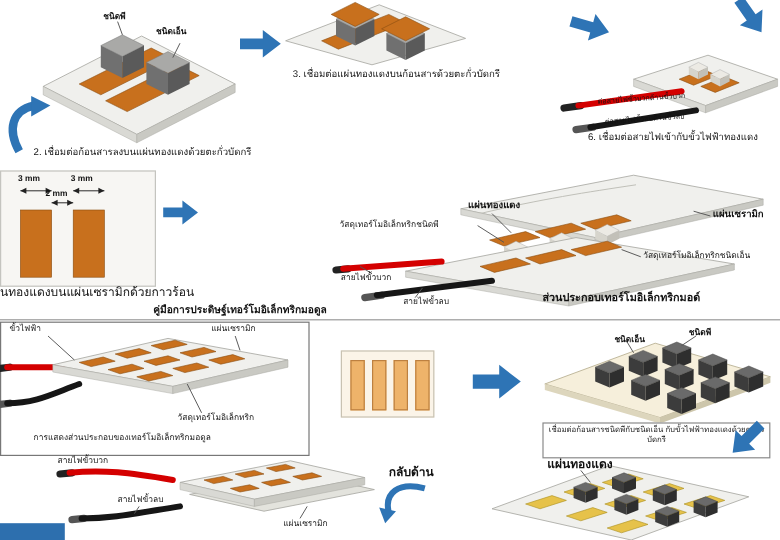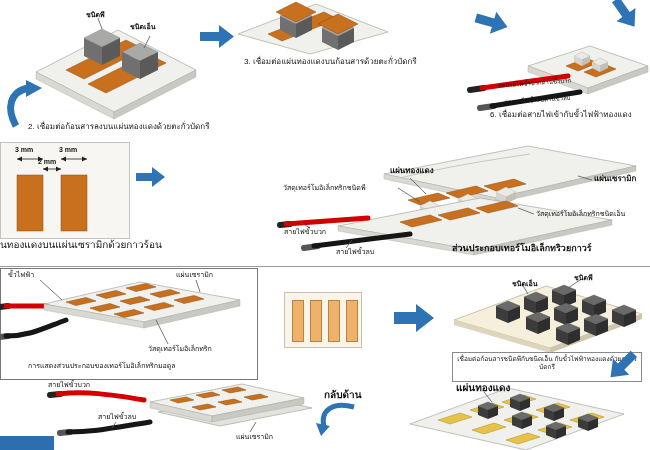--- a/index.html
+++ b/index.html
@@ -202,22 +202,23 @@
     <line class="lead" x1="254" y1="80" x2="238" y2="74"></line>
     <line class="lead" x1="30" y1="94" x2="20" y2="88"></line>
     <line class="lead" x1="66" y1="114" x2="72" y2="106"></line>
   </svg>
   <div class="lbl f7" style="left:283px;top:184px;">วัสดุเทอร์โมอิเล็กทริกชนิดพี</div>
   <div class="lbl f8 b" style="left:390px;top:166px;">แผ่นทองแดง</div>
   <div class="lbl f8 b" style="left:594px;top:174px;">แผ่นเซรามิก</div>
   <div class="lbl f7" style="left:536px;top:210px;">วัสดุเทอร์โมอิเล็กทริกชนิดเอ็น</div>
   <div class="lbl f7" style="left:284px;top:228px;">สายไฟขั้วบวก</div>
   <div class="lbl f7" style="left:336px;top:248px;">สายไฟขั้วลบ</div>
-  <div class="lbl f9 b" style="left:452px;top:243px;">ส่วนประกอบเทอร์โมอิเล็กทริวยกาวร์</div>
-
+  <div class="lbl f9 b" style="left:452px;top:243px;">ส่วนประกอบเทอร์โมอิเล็กทริกมอด์</div>
+
+  <div class="lbl f85 b" style="left:20px;top:254px;width:360px;text-align:center;">คู่มือการประดิษฐ์เทอร์โมอิเล็กทริกมอดูล</div>
   <div class="divider"></div>
 
   <div class="box" style="left:0px;top:268px;width:256px;height:110px;border-color:#777;"></div>
   <svg class="abs" style="left:0px;top:268px;" width="256" height="110" viewBox="0 0 256 110">
     <path class="tipD" d="M0,39 L8,38"></path>
     <path class="wireR" d="M6,38 L52,38"></path>
     <path class="tipG" d="M0,69 L8,68"></path>
     <path class="wireB" d="M6,68 C30,68 44,60 66,52"></path>
     <g>
       <polygon class="plateTop" points="44,36 140,14 240,32 144,54"></polygon>

